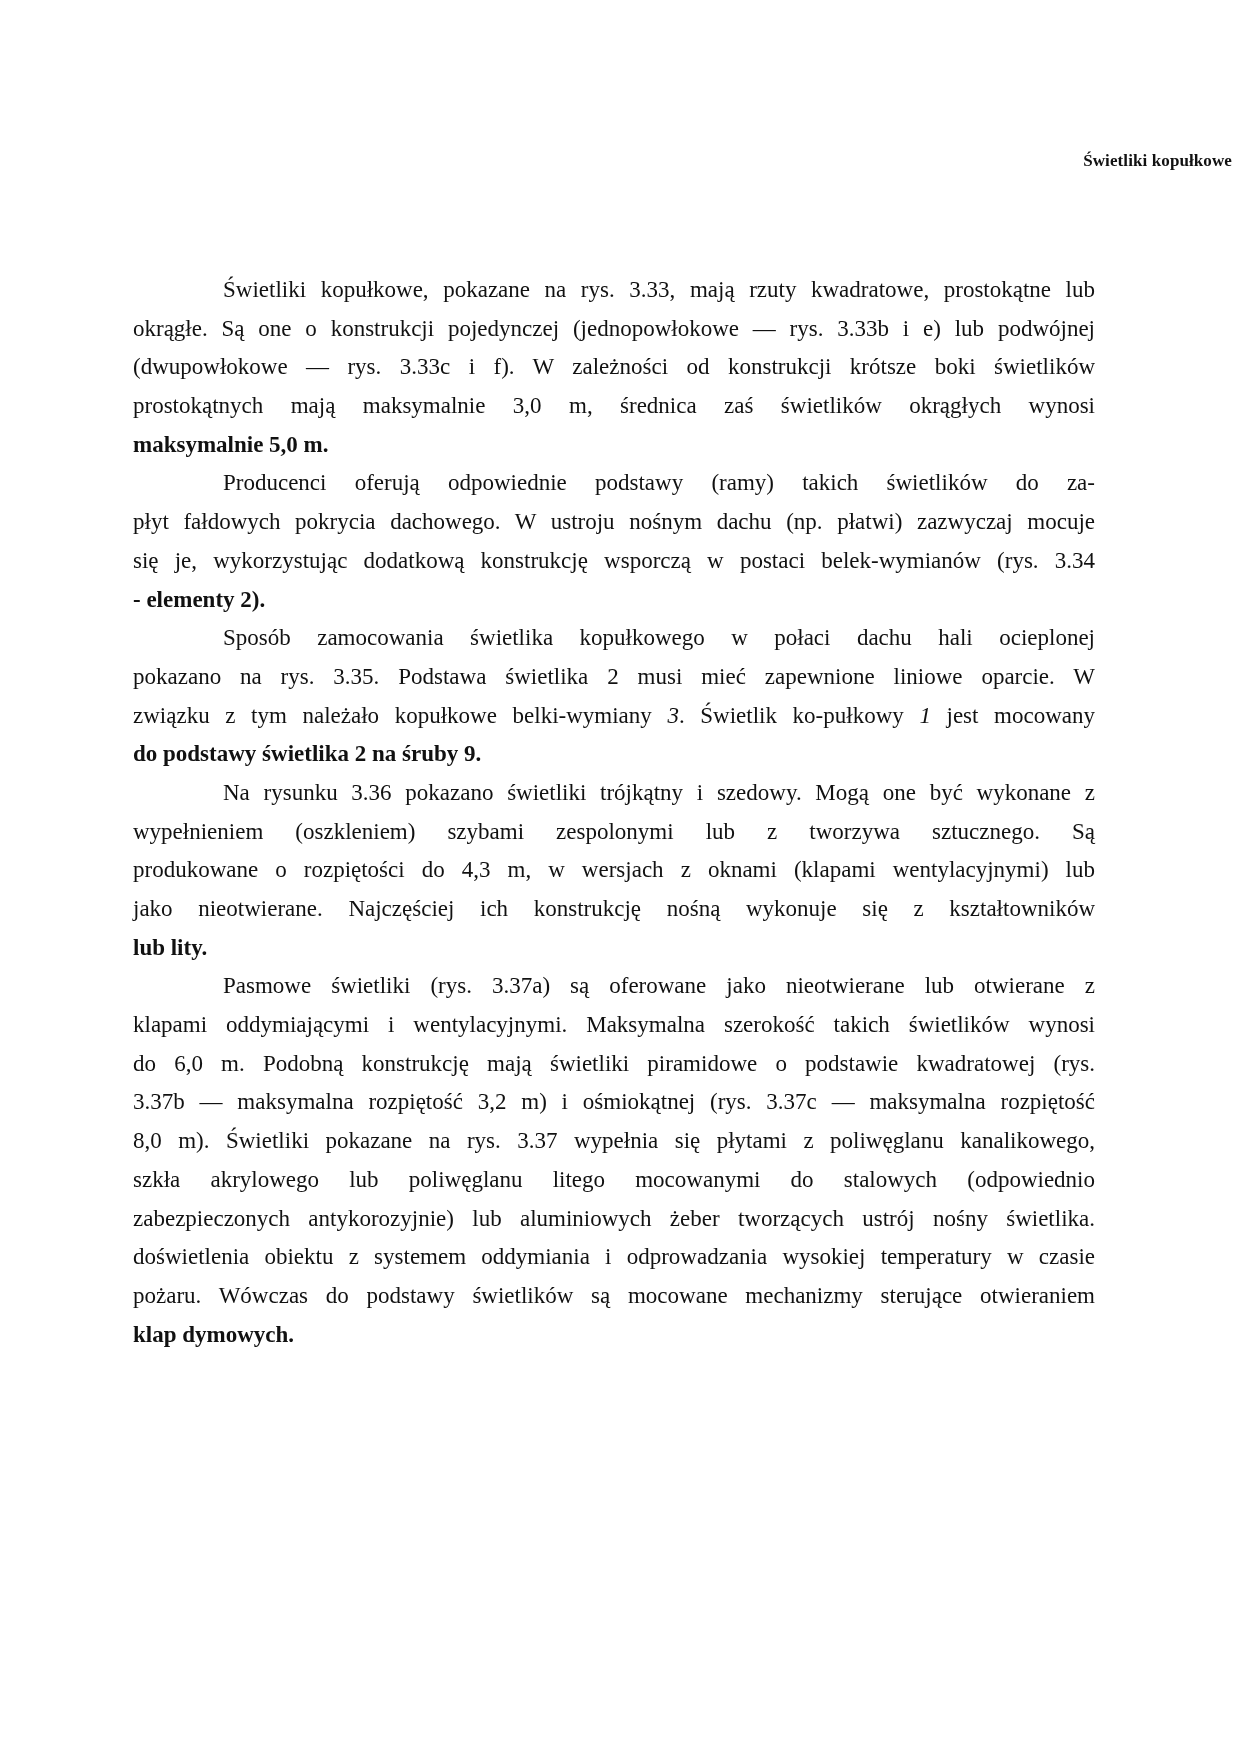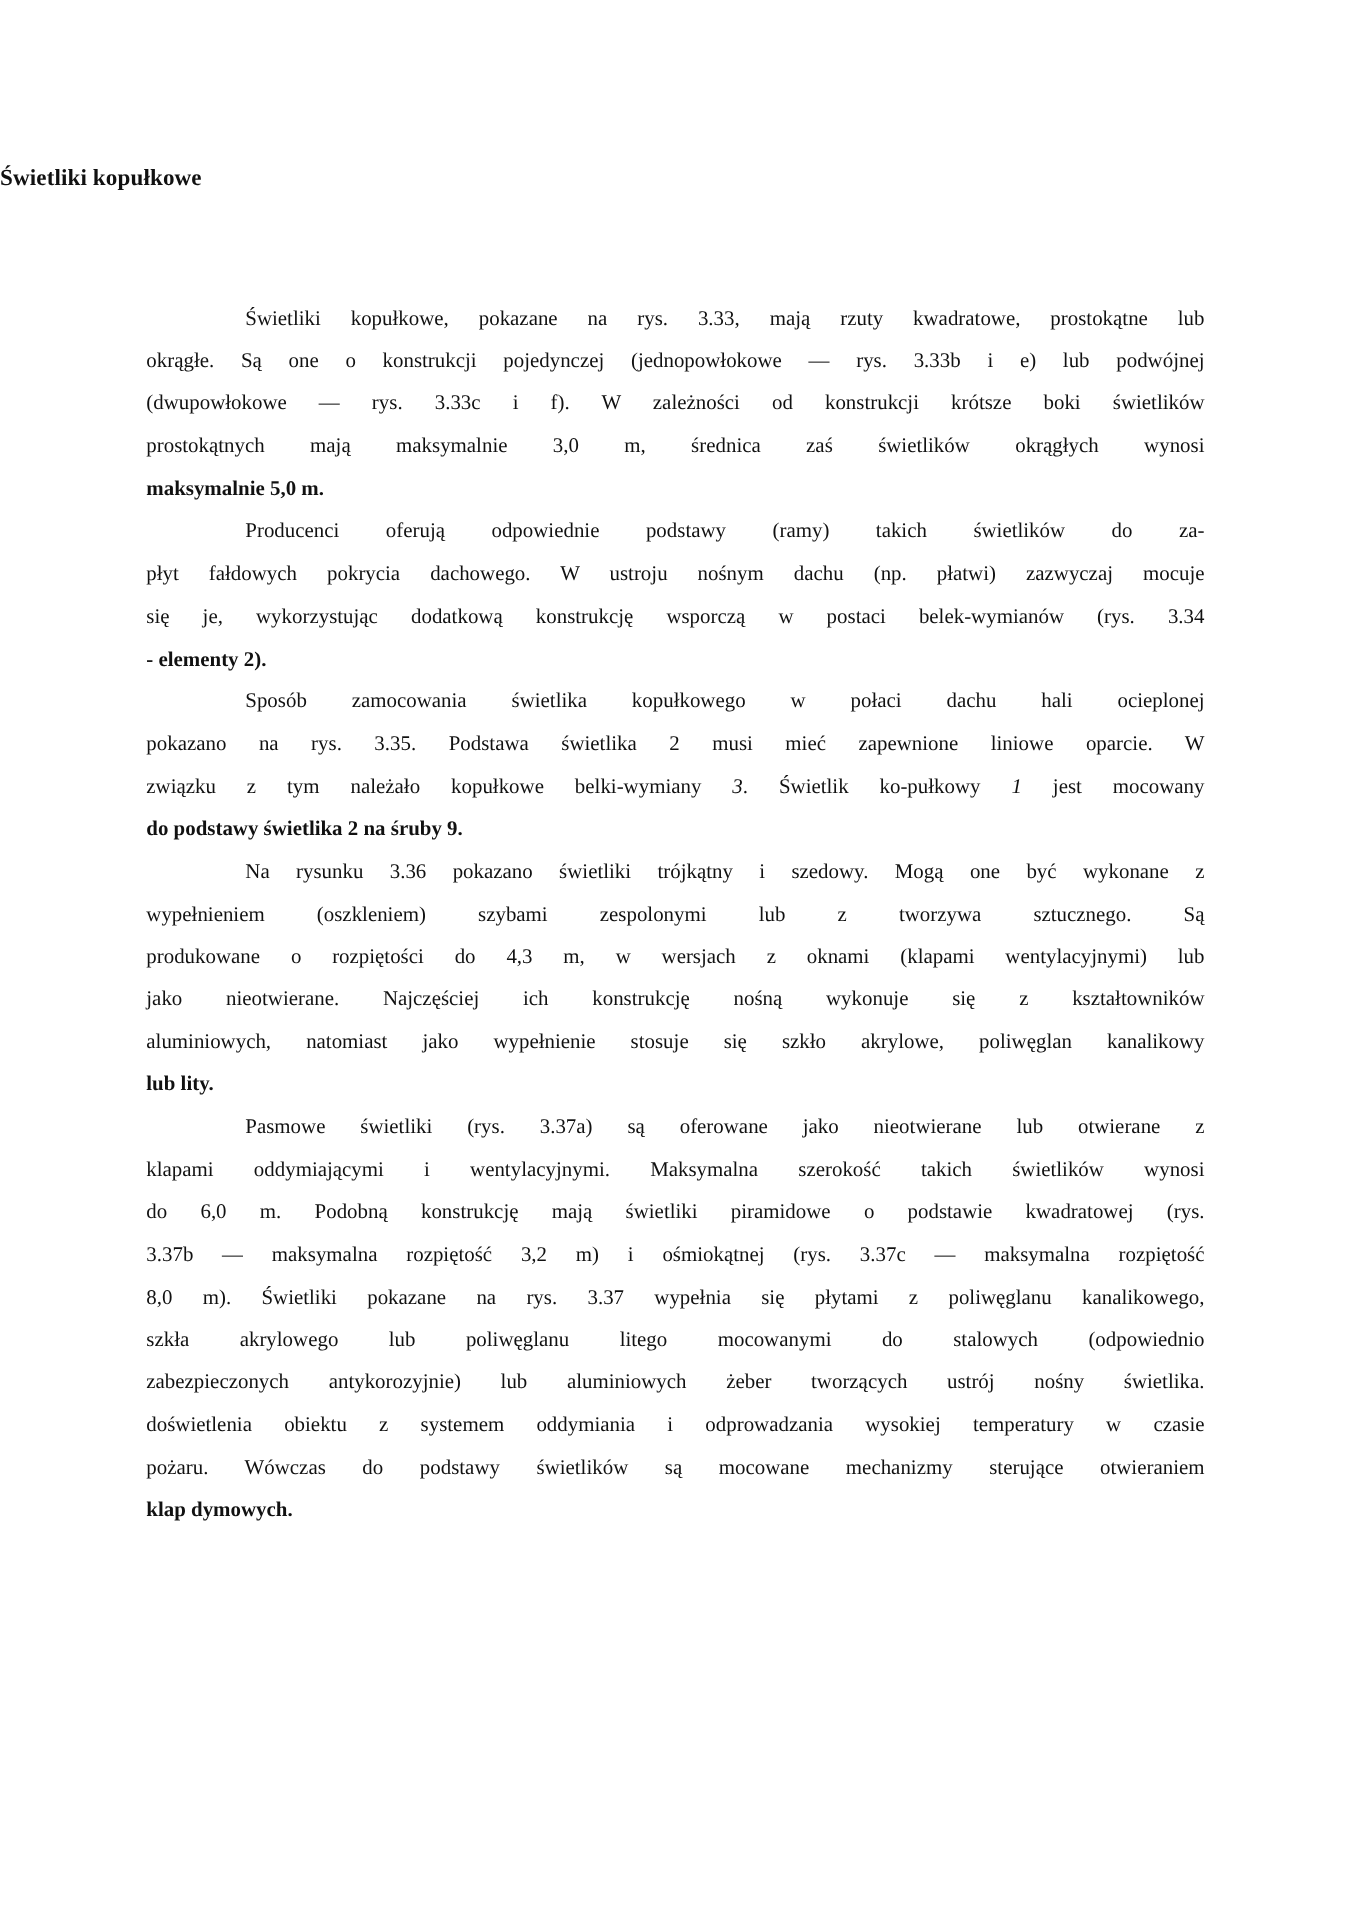--- a/index.html
+++ b/index.html
@@ -21,32 +21,32 @@
       top: 0;
       width: 1240px;
       height: 1754px;
       background: #ffffff;
     }
     .title {
       position: absolute;
       left: 0;
       width: 1232px;
       top: 148px;
-      text-align: left;
+      text-align: right;
       font-weight: bold;
-      font-size: 21px;
+      font-size: 17px;
       line-height: 26px;
       letter-spacing: 0.1px;
     }
     .body-text {
       position: absolute;
       left: 133px;
       top: 271px;
       width: 962px;
-      font-size: 19px;
+      font-size: 23px;
       line-height: 38.7px;
     }
     .line {
       display: block;
       text-align: justify;
       text-align-last: justify;
       white-space: nowrap;
       height: 38.7px;
     }
     .line.last {
@@ -86,21 +86,20 @@
       <span class="line">pokazano na rys. 3.35. Podstawa świetlika 2 musi mieć zapewnione liniowe oparcie. W</span>
       <span class="line"><span>związku z tym należało kopułkowe belki-wymiany </span><span class="ital">3</span><span>. Świetlik ko-pułkowy </span><span class="ital">1</span><span> jest mocowany</span></span>
       <span class="line last">do podstawy świetlika 2 na śruby 9.</span>
     </div>
 
     <div>
       <span class="line indent">Na rysunku 3.36 pokazano świetliki trójkątny i szedowy. Mogą one być wykonane z</span>
       <span class="line">wypełnieniem (oszkleniem) szybami zespolonymi lub z tworzywa sztucznego. Są</span>
       <span class="line">produkowane o rozpiętości do 4,3 m, w wersjach z oknami (klapami wentylacyjnymi) lub</span>
       <span class="line">jako nieotwierane. Najczęściej ich konstrukcję nośną wykonuje się z kształtowników</span>
-      <span class="line">aluminiowych, natomiast jako wypełnienie stosuje się szkło akrylowe, poliwęglan kanalikowy</span>
       <span class="line last">lub lity.</span>
     </div>
 
     <div>
       <span class="line indent">Pasmowe świetliki (rys. 3.37a) są oferowane jako nieotwierane lub otwierane z</span>
       <span class="line">klapami oddymiającymi i wentylacyjnymi. Maksymalna szerokość takich świetlików wynosi</span>
       <span class="line">do 6,0 m. Podobną konstrukcję mają świetliki piramidowe o podstawie kwadratowej (rys.</span>
       <span class="line">3.37b — maksymalna rozpiętość 3,2 m) i ośmiokątnej (rys. 3.37c — maksymalna rozpiętość</span>
       <span class="line">8,0 m). Świetliki pokazane na rys. 3.37 wypełnia się płytami z poliwęglanu kanalikowego,</span>
       <span class="line">szkła akrylowego lub poliwęglanu litego mocowanymi do stalowych (odpowiednio</span>

